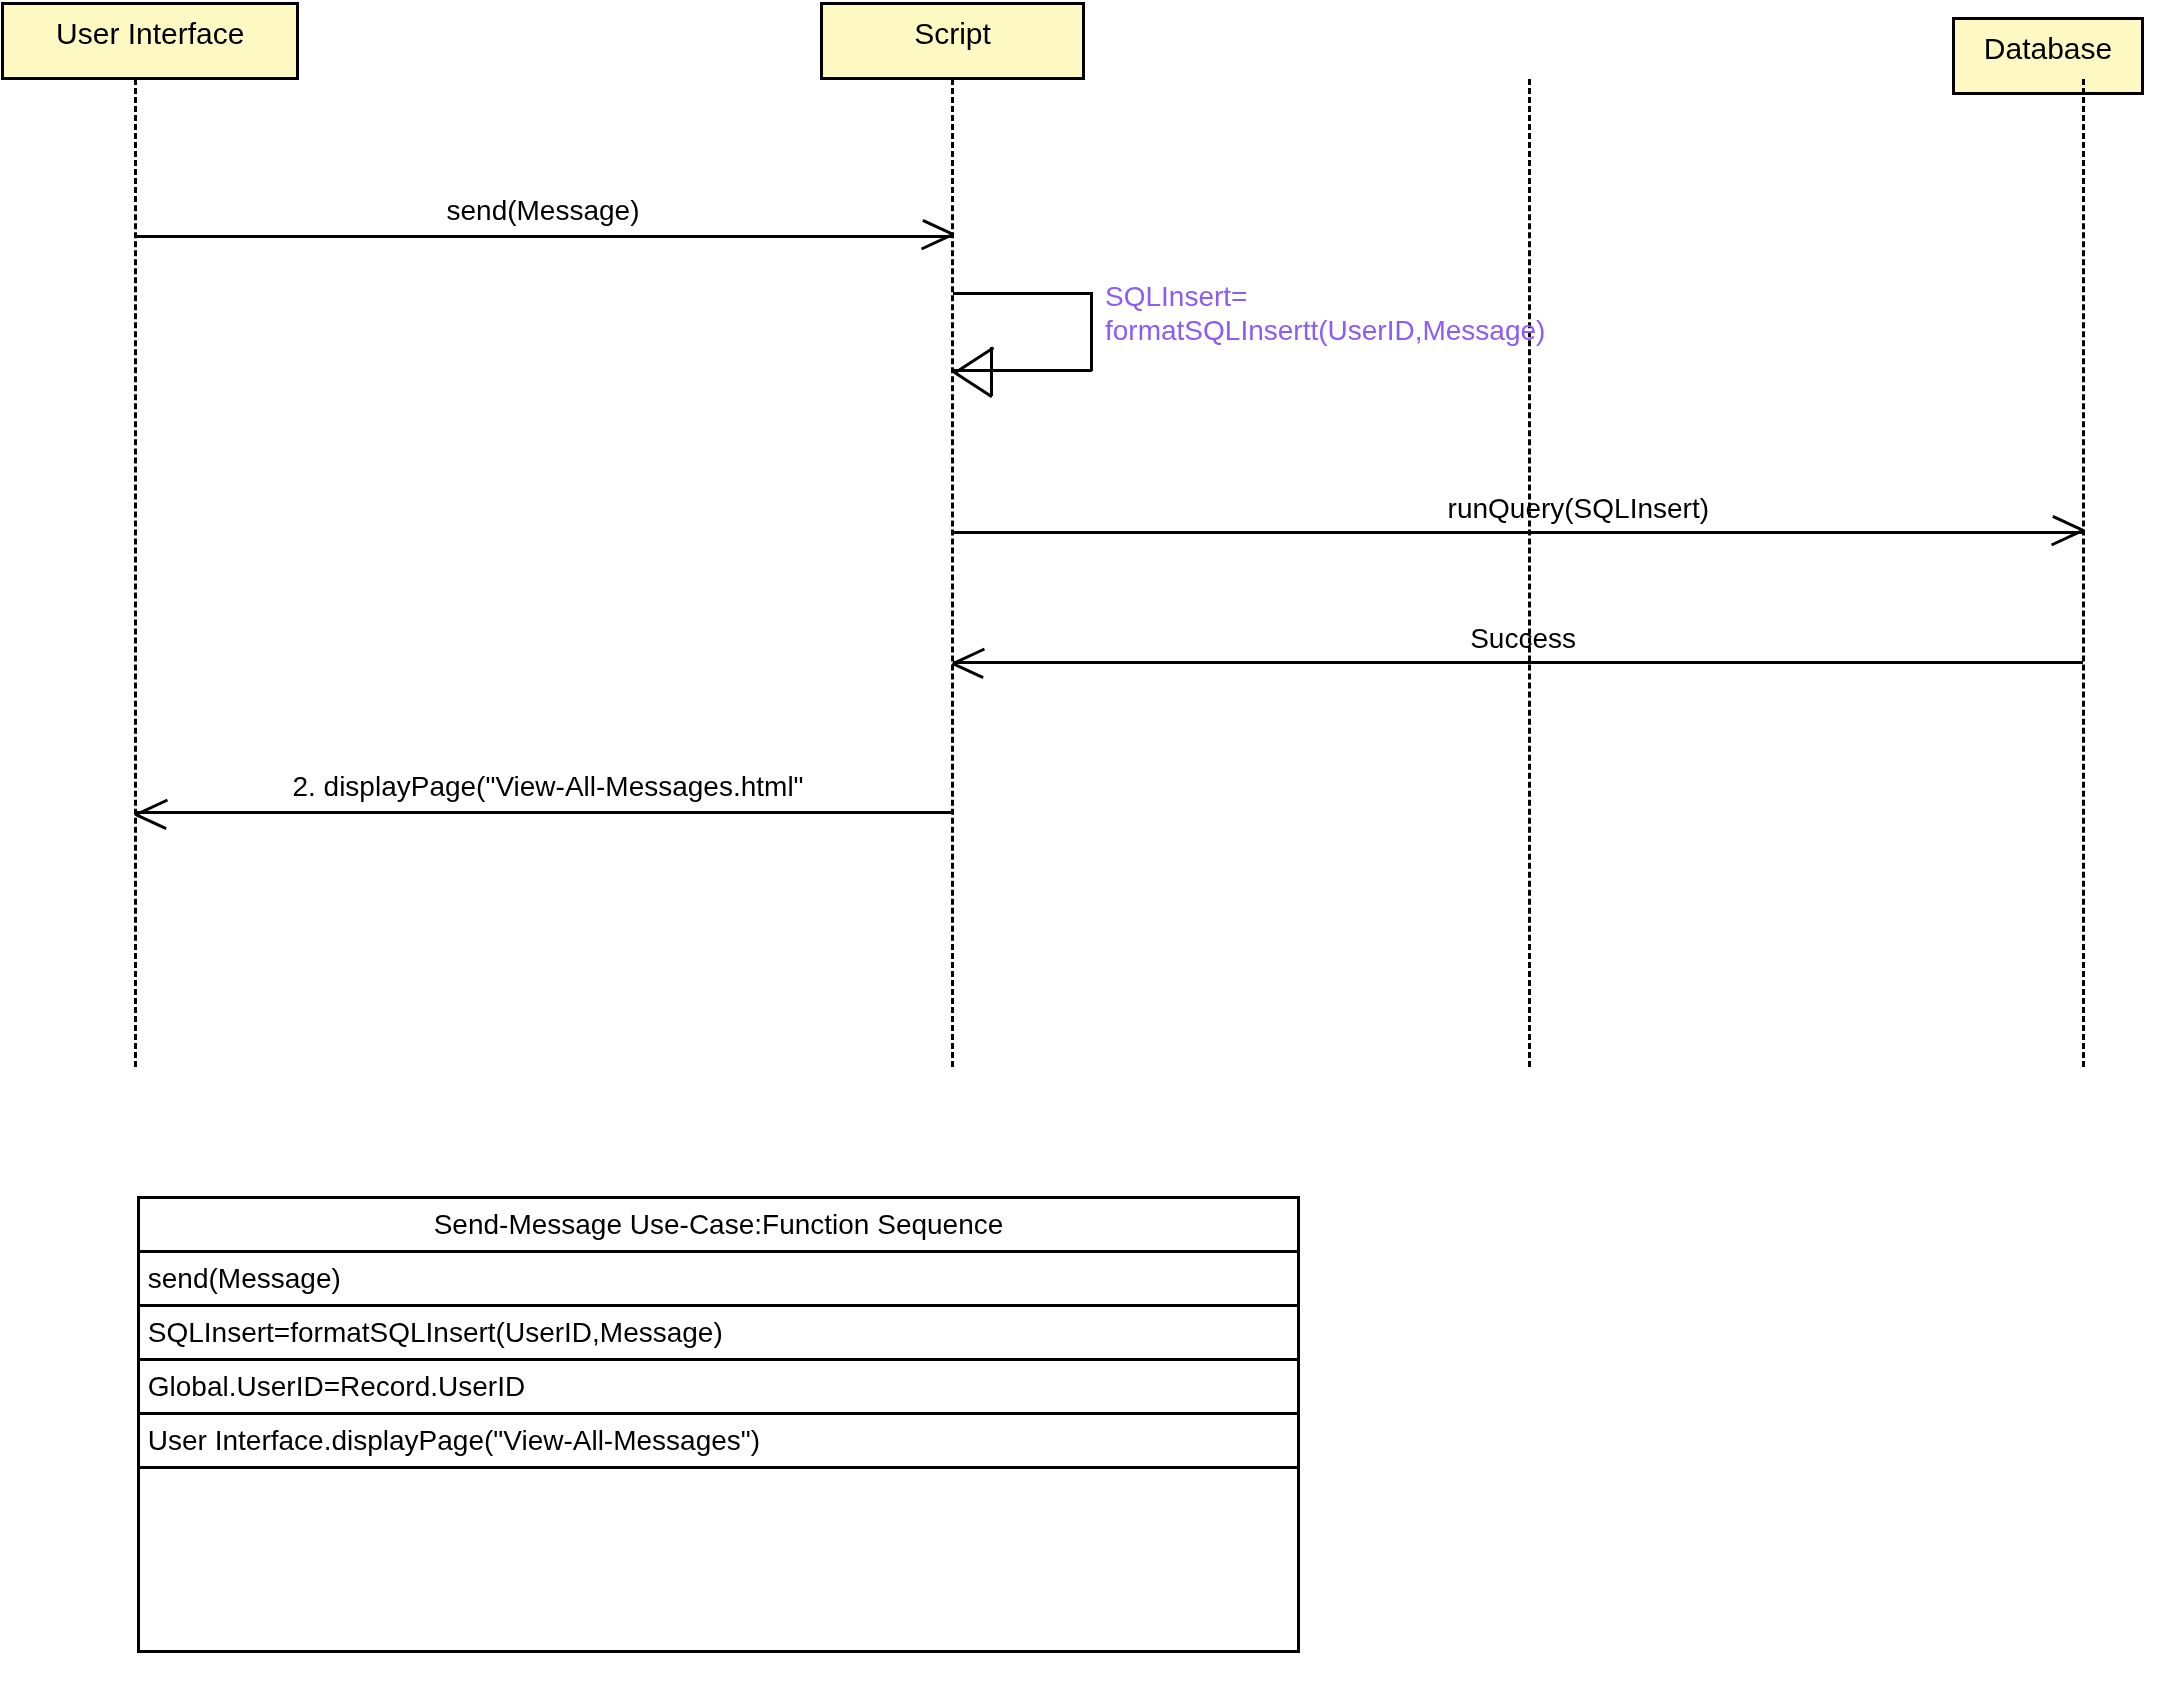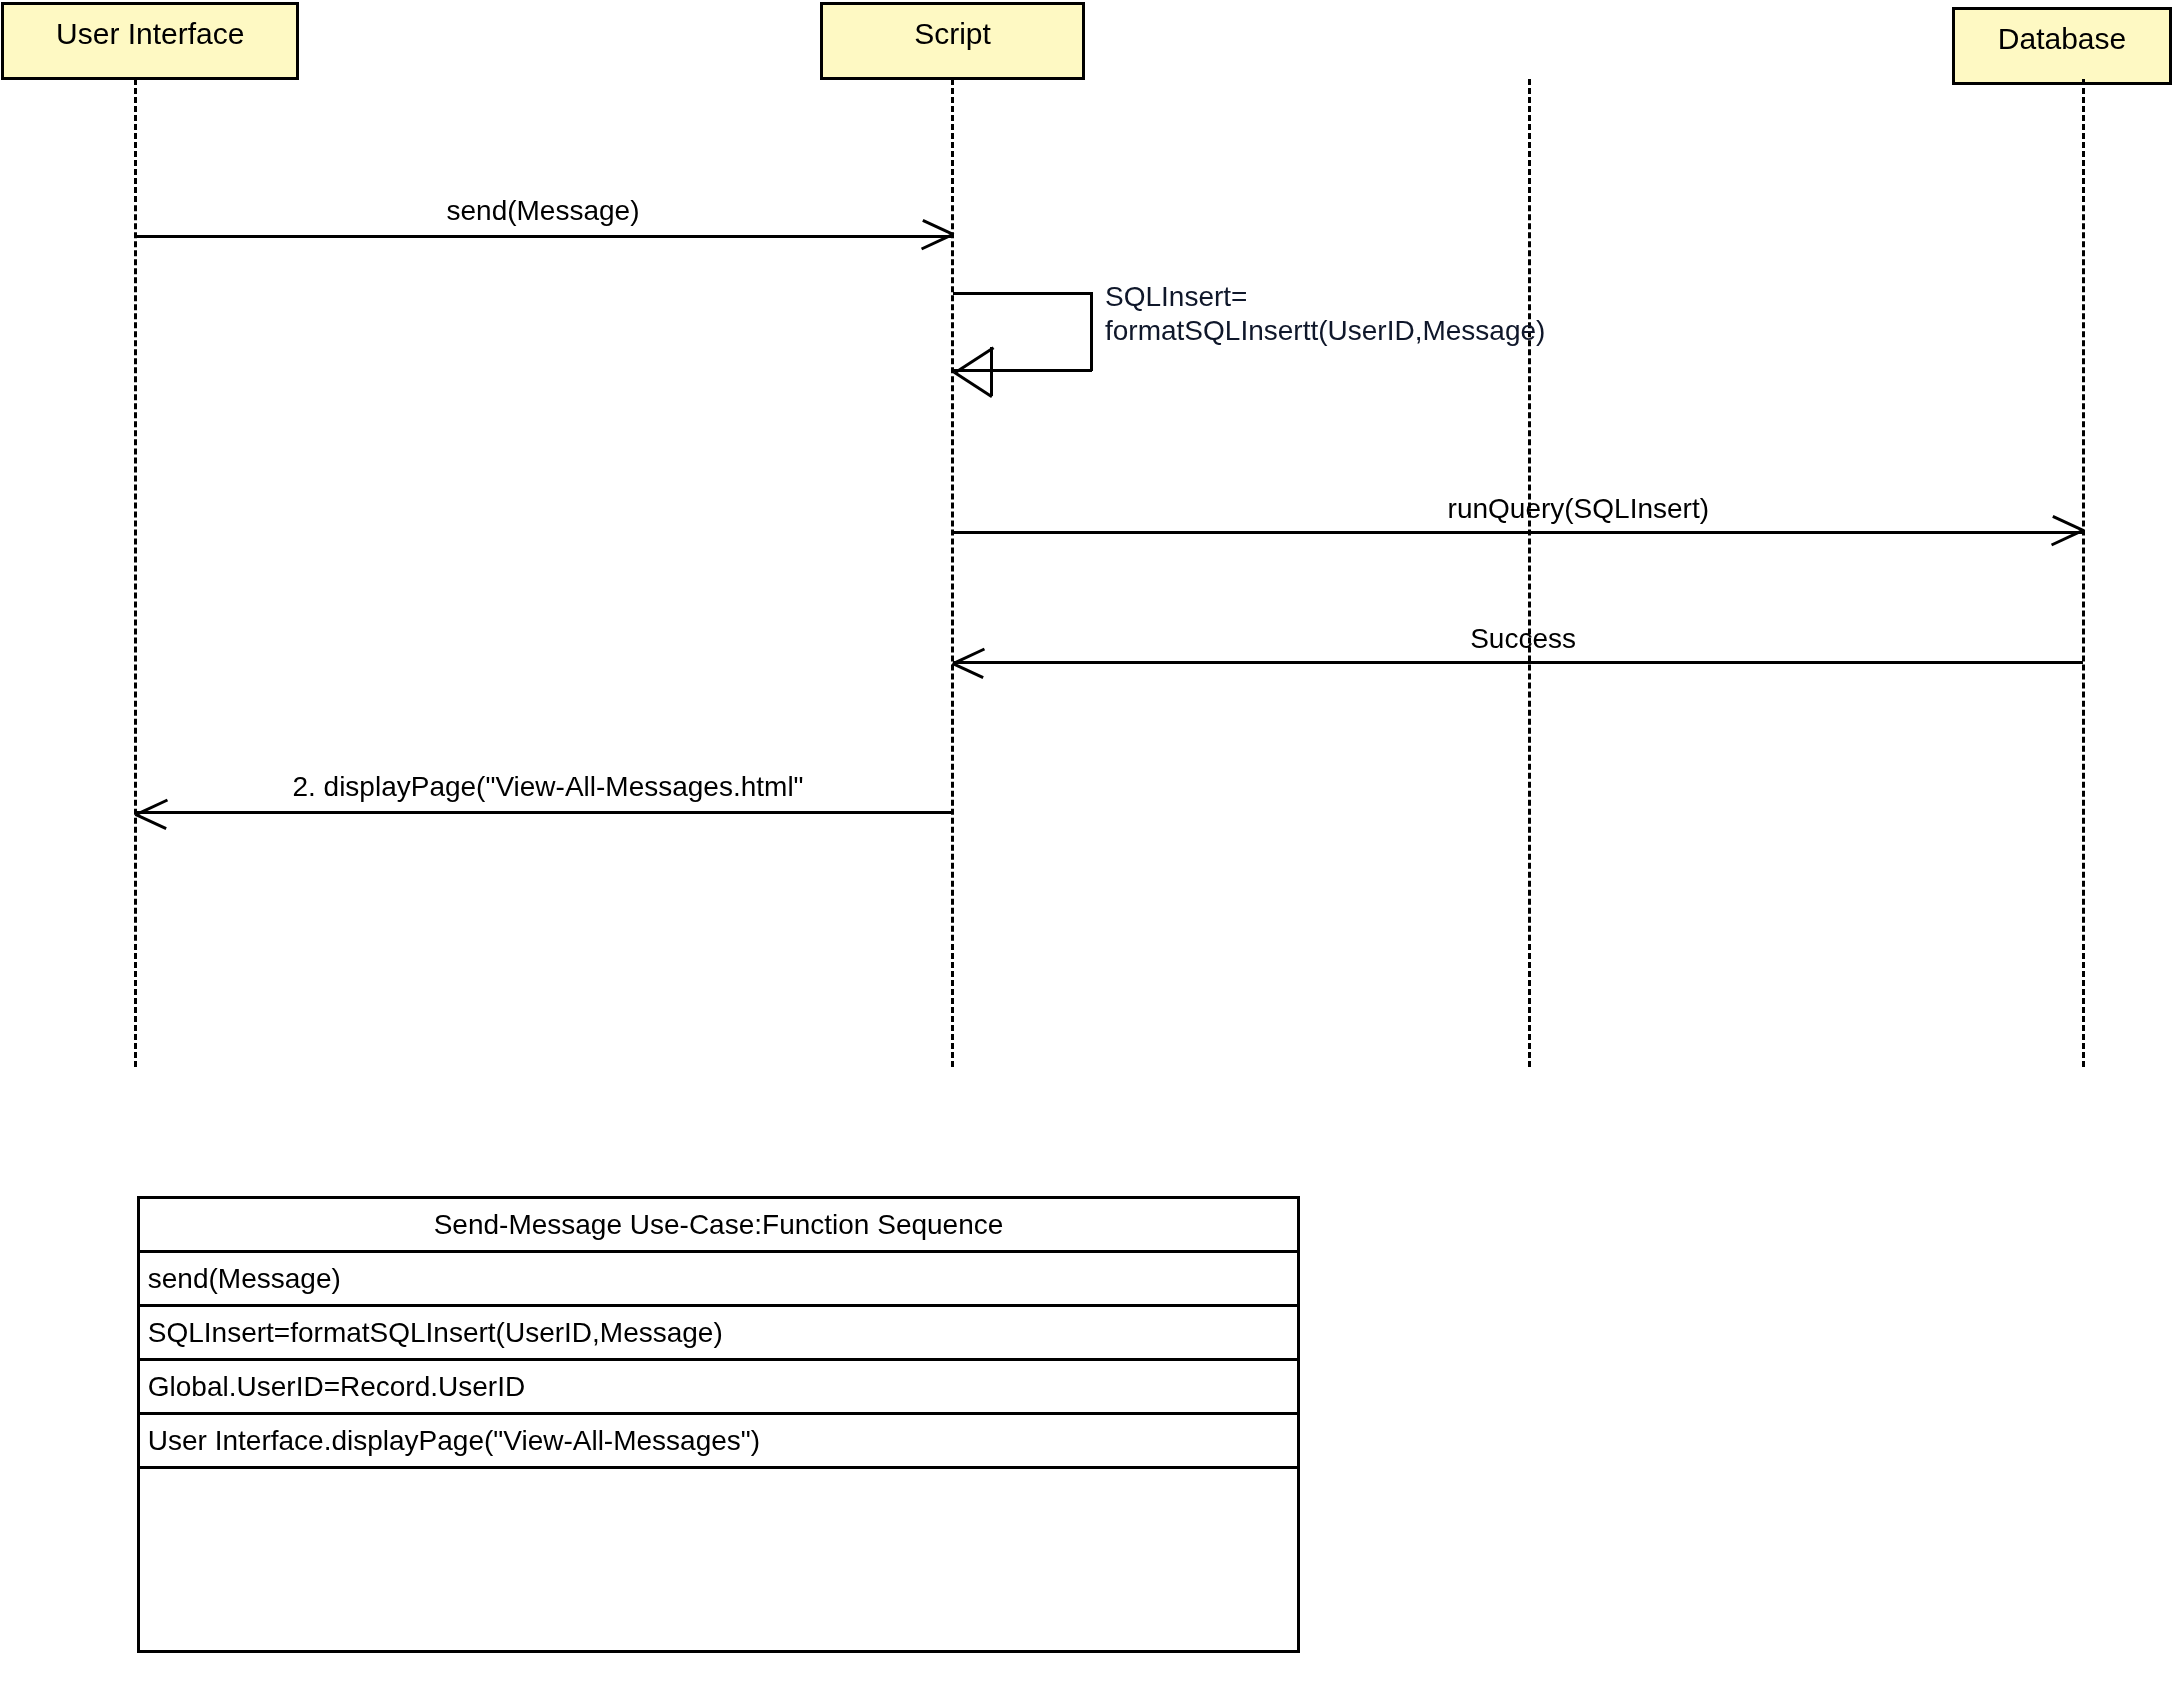--- a/index.html
+++ b/index.html
@@ -111,21 +111,21 @@
   }
   .arrow-hollow-left .tri-a { left: 0; top: 0; width: 45px; transform: rotate(-33deg); }
   .arrow-hollow-left .tri-b { left: 0; top: 0; width: 45px; transform: rotate(33deg); }
   .arrow-hollow-left .tri-c { left: 38px; top: -24.5px; width: 49px; transform: rotate(90deg); }
 
   .selfcall-label {
     position: absolute;
     font-size: 28px;
     line-height: 1.22;
     white-space: nowrap;
-    color: #0f172a;
+    color: #8b5cf6;
   }
   .selfcall-label div { display: block; }
 
   
   .summary-table {
     position: absolute;
     box-sizing: border-box;
     border: 3.2px solid #000000;
     background: #ffffff;
   }
@@ -159,21 +159,21 @@
 
   <div class="participant-box" style="left:1.3px; top:1.9px; width:298px; height:78px;">
     <span class="participant-label">User Interface</span>
   </div>
 
   <div class="participant-box" style="left:820px; top:1.9px; width:265px; height:78px;">
     <span class="participant-label">Script</span>
   </div>
 
 
-  <div class="participant-box" style="left:1952px; top:7px; width:220px; height:78px;">
+  <div class="participant-box" style="left:1952px; top:17px; width:192px; height:78px;">
     <span class="participant-label">Database</span>
   </div>
 
   <div class="lifeline" style="left:134px; top:79px; height:988px;"></div>
   <div class="lifeline" style="left:951px; top:79px; height:988px;"></div>
   <div class="lifeline" style="left:1528px; top:79px; height:988px;"></div>
   <div class="lifeline" style="left:2082px; top:79px; height:988px;"></div>
 
   <div class="msg-label center" style="left:543px; top:194px;">send(Message)</div>
   <div class="msg-line" style="left:136px; top:235px; width:817px;"></div>

